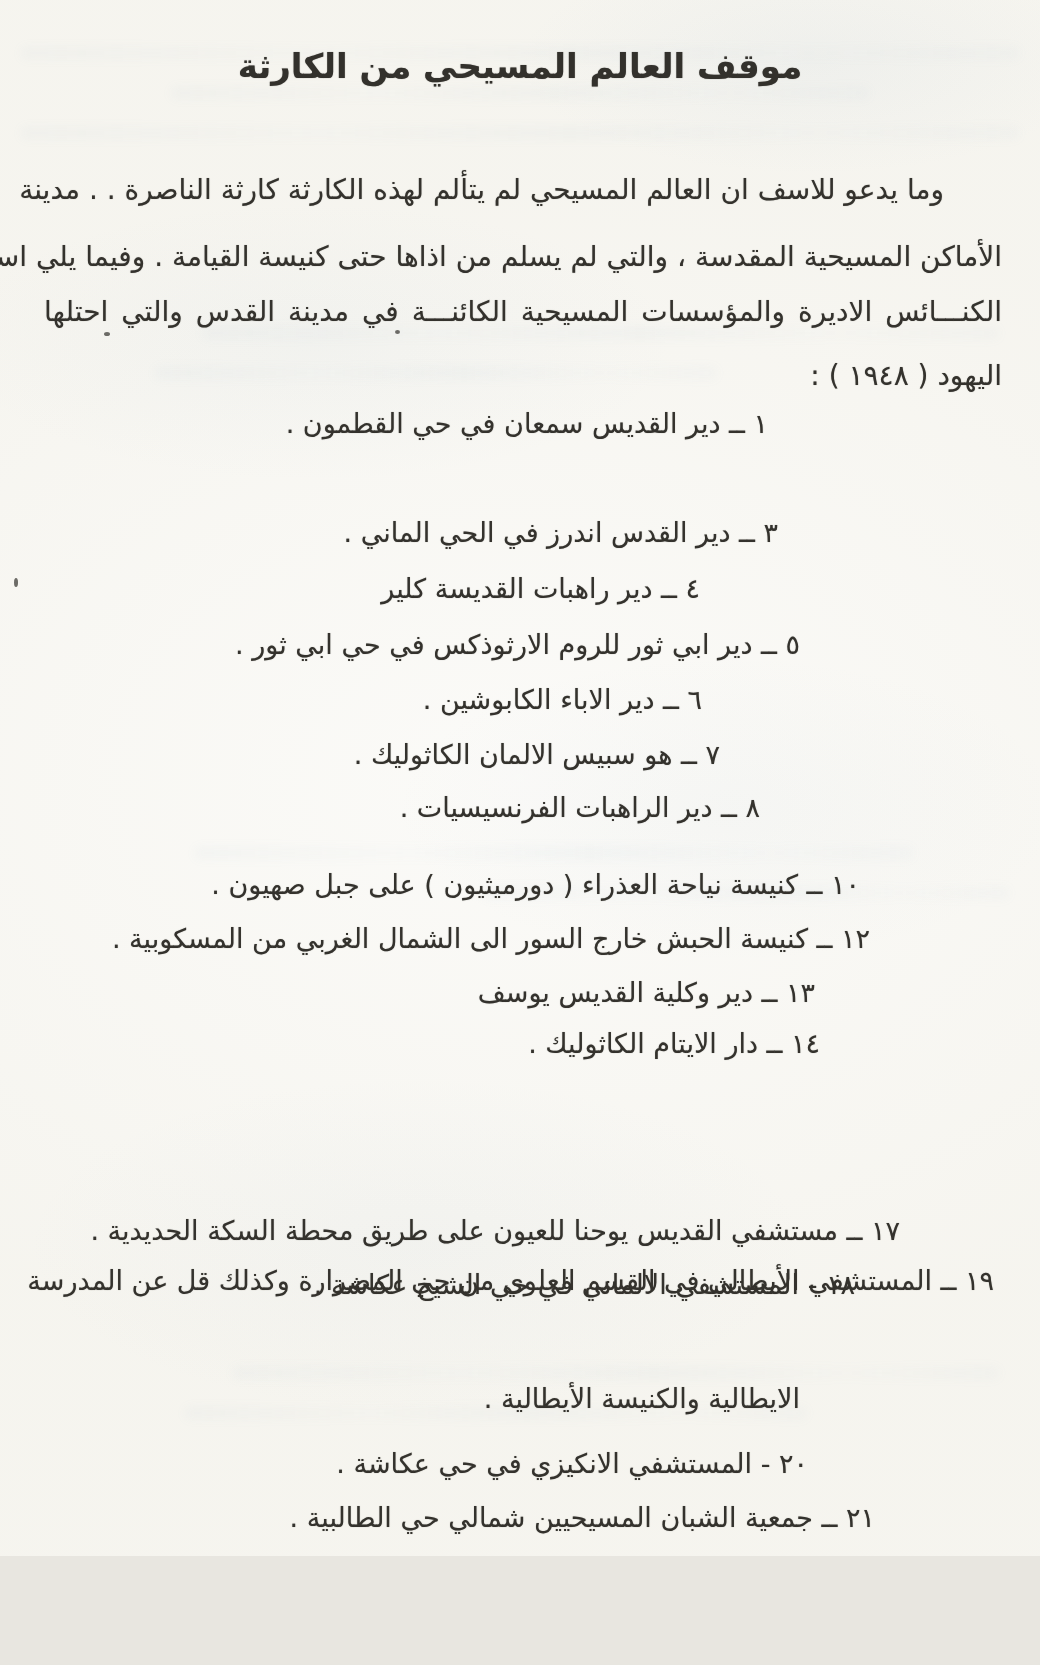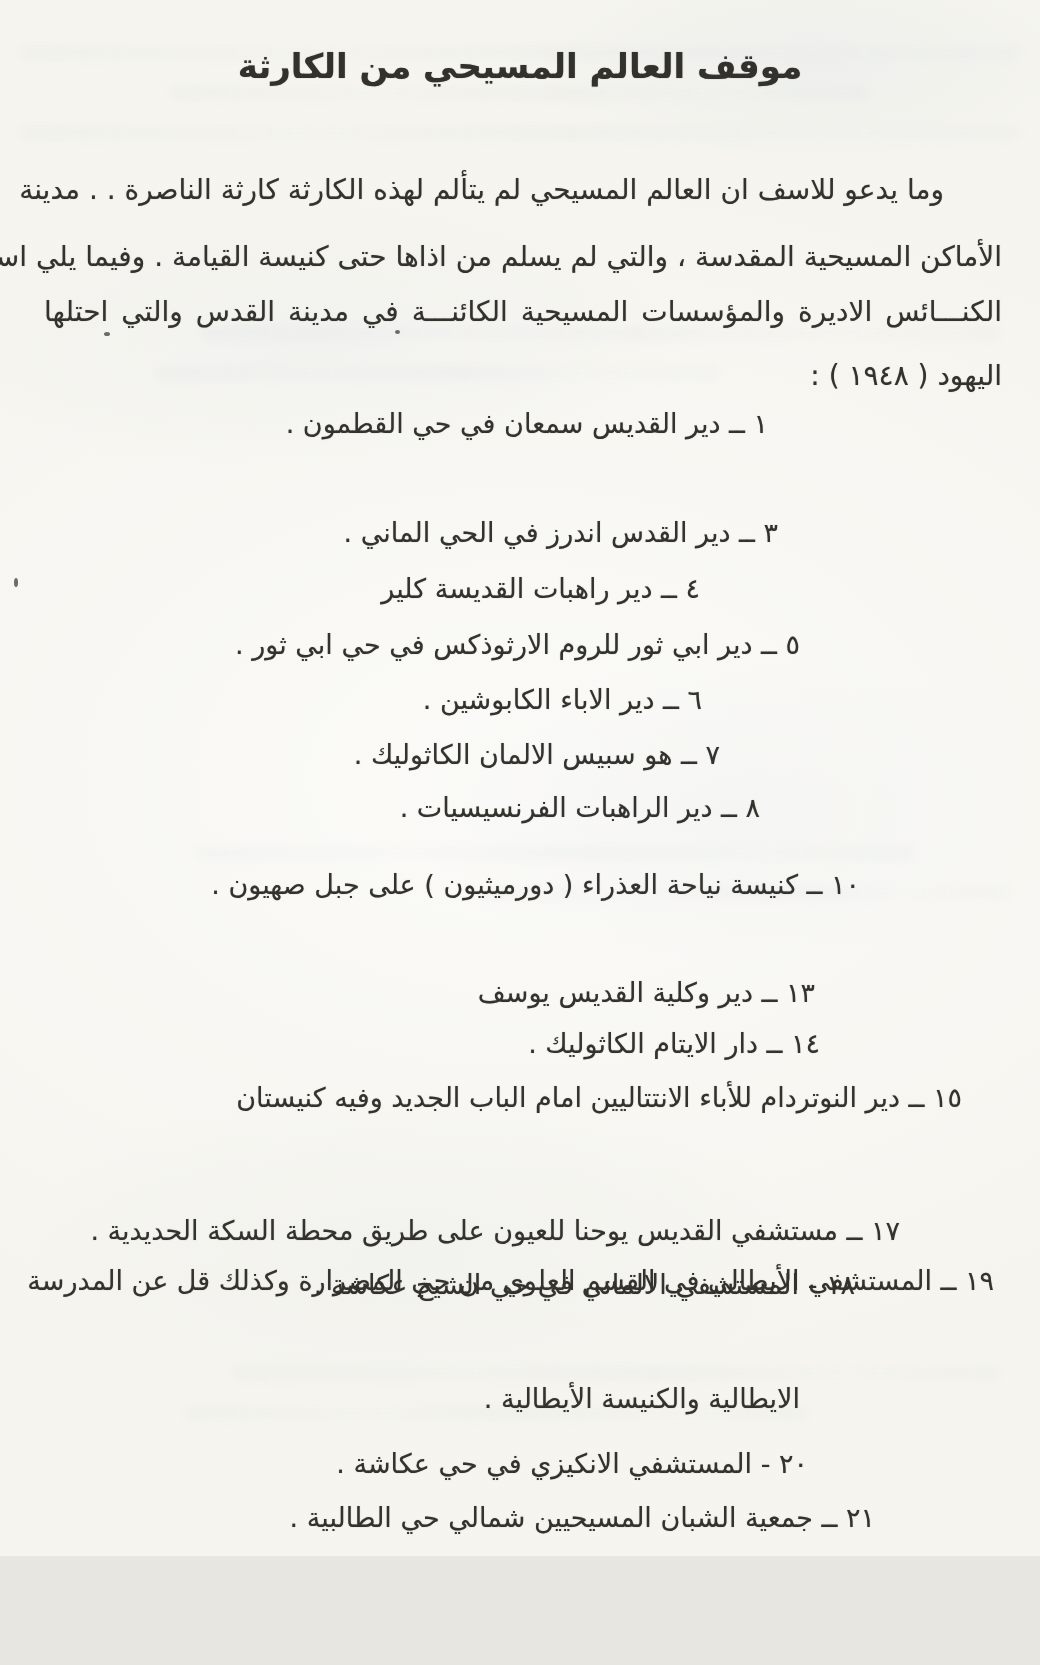--- a/index.html
+++ b/index.html
@@ -131,23 +131,23 @@
 
   <div class="li-line" style="top:405px;  right:272px;">١ ــ دير القديس سمعان في حي القطمون .</div>
   <div class="li-line" style="top:514px;  right:262px;">٣ ــ دير القدس اندرز في الحي الماني .</div>
   <div class="li-line" style="top:570px;  right:340px;">٤ ــ دير راهبات القديسة كلير</div>
   <div class="li-line" style="top:626px;  right:240px;">٥ ــ دير ابي ثور للروم الارثوذكس في حي ابي ثور .</div>
   <div class="li-line" style="top:681px;  right:338px;">٦ ــ دير الاباء الكابوشين .</div>
   <div class="li-line" style="top:736px;  right:320px;">٧ ــ هو سبيس الالمان الكاثوليك .</div>
   <div class="li-line" style="top:789px;  right:280px;">٨ ــ دير الراهبات الفرنسيسيات .</div>
 
   <div class="li-line" style="top:866px;  right:180px;">١٠ ــ كنيسة نياحة العذراء ( دورميثيون ) على جبل صهيون .</div>
+  <div class="li-line" style="top:920px;  right:170px;">١٢ ــ كنيسة الحبش خارج السور الى الشمال الغربي من المسكوبية .</div>
   <div class="li-line" style="top:974px;  right:225px;">١٣ ــ دير وكلية القديس يوسف</div>
   <div class="li-line" style="top:1025px; right:220px;">١٤ ــ دار الايتام الكاثوليك .</div>
-  <div class="li-line" style="top:1079px; right:78px;">١٥ ــ دير النوتردام للأباء الانتتاليين امام الباب الجديد وفيه كنيستان</div>
 
   <div class="li-line" style="top:1212px; right:140px;">١٧ ــ مستشفي القديس يوحنا للعيون على طريق محطة السكة الحديدية .</div>
   <div class="li-line" style="top:1266px; right:185px;">١٨ - المستشفي الالماني في حي الشيخ عكاشة .</div>
   <div class="li-line" style="top:1262px; right:46px;">١٩ ــ المستشفي الأيطالي في القسم العلوي من حي المصرارة وكذلك قل عن المدرسة</div>
   <div class="li-line" style="top:1380px; right:240px;">الايطالية والكنيسة الأيطالية .</div>
   <div class="li-line" style="top:1445px; right:232px;">٢٠ - المستشفي الانكيزي في حي عكاشة .</div>
   <div class="li-line" style="top:1499px; right:165px;">٢١ ــ جمعية الشبان المسيحيين شمالي حي الطالبية .</div>
 
   <div class="footer">ــ ٦٣٢ ــ</div>
 

